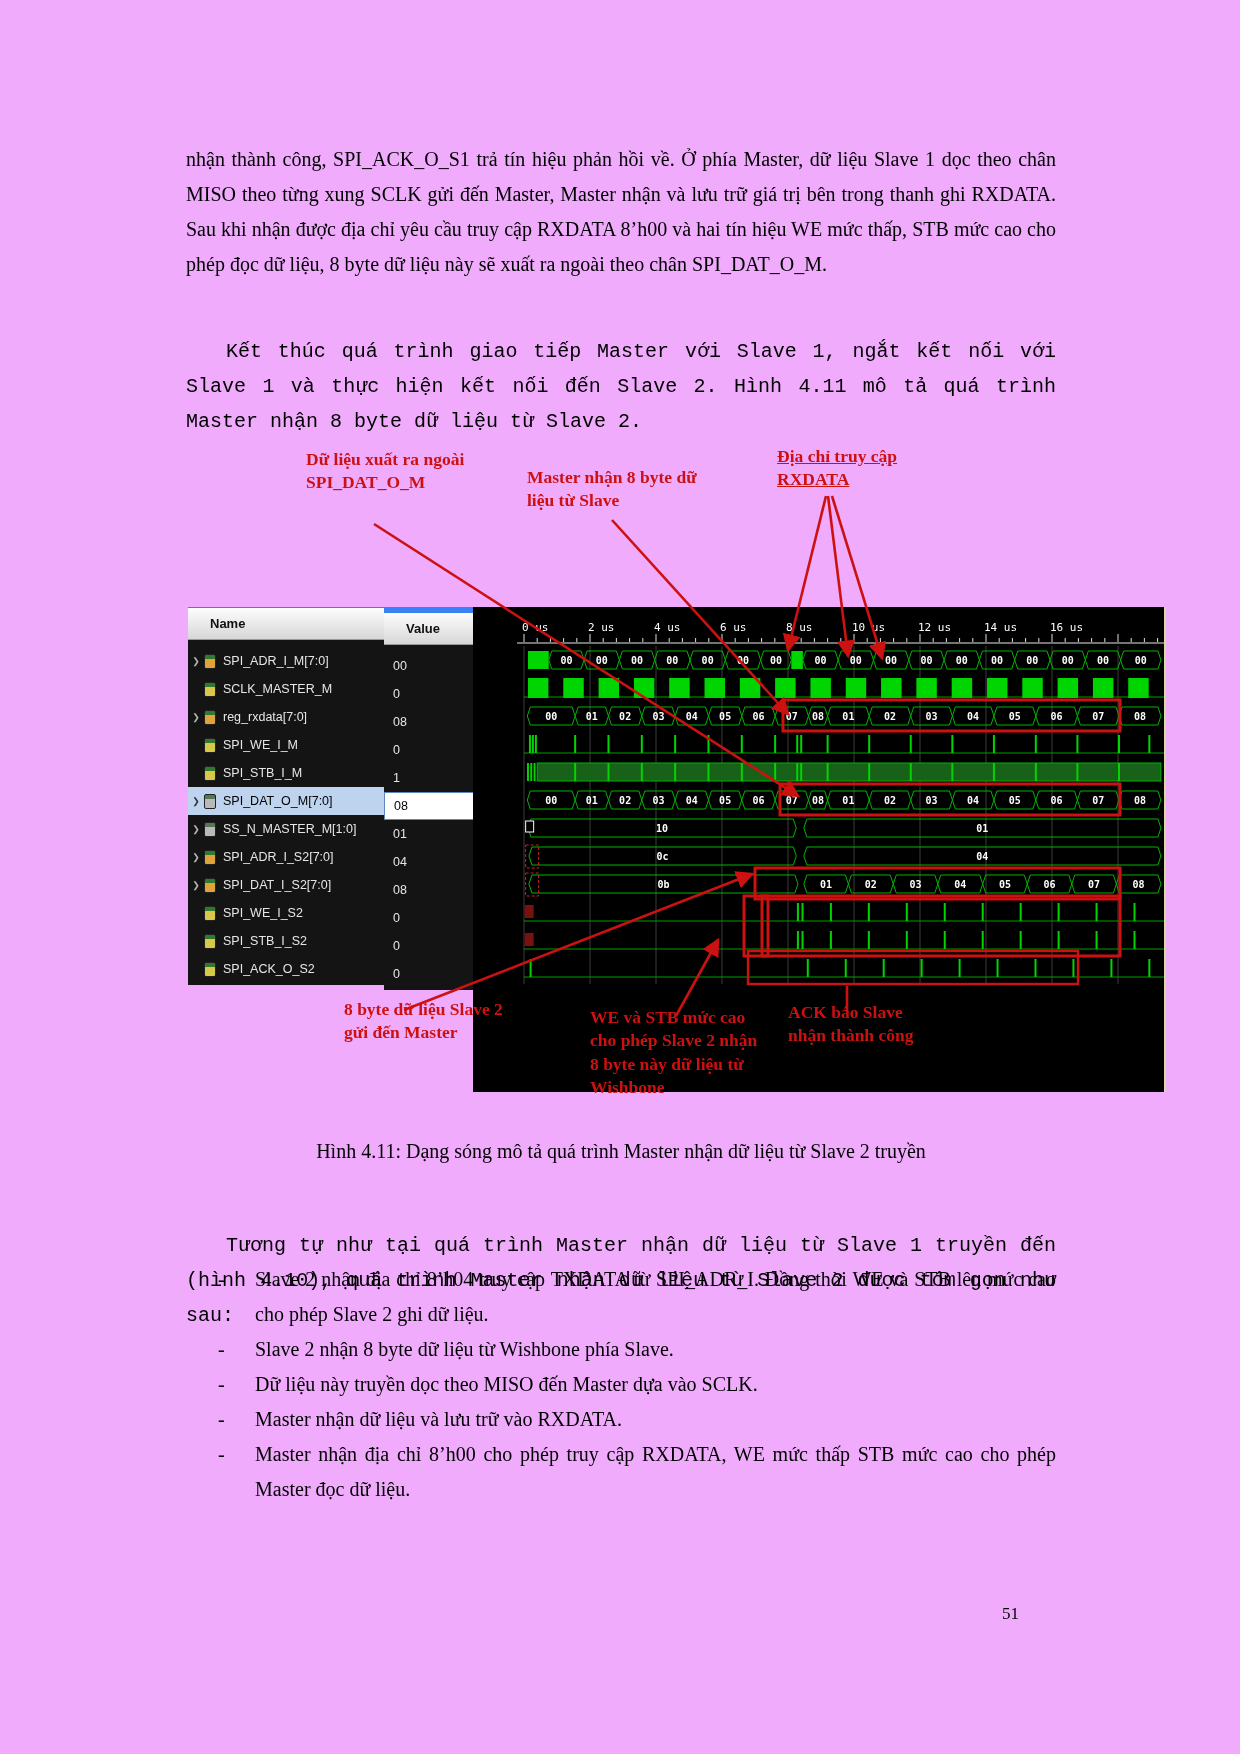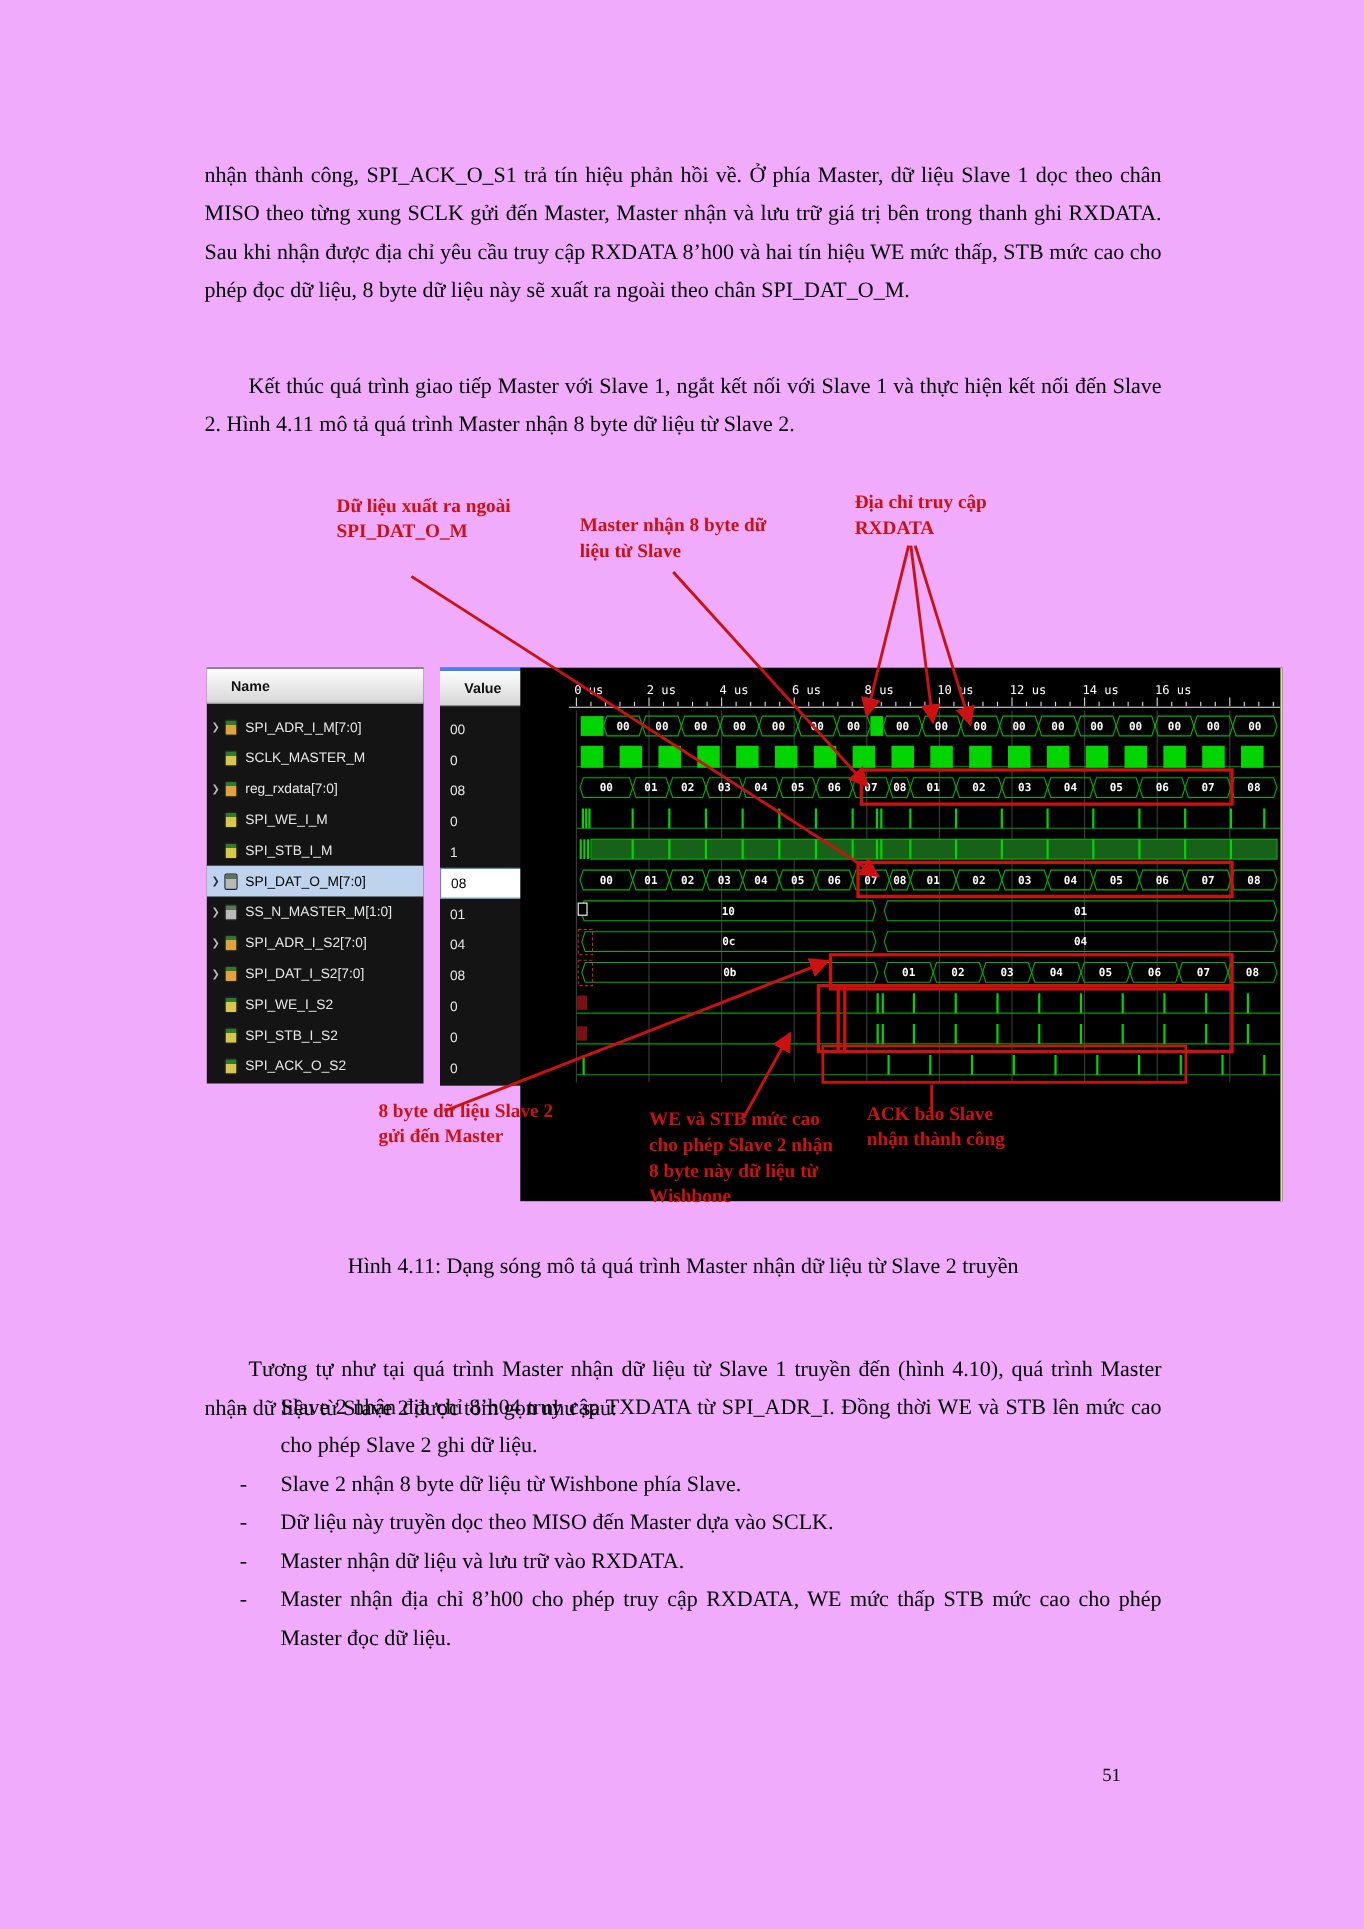--- a/index.html
+++ b/index.html
@@ -1,36 +1,36 @@
 <!DOCTYPE html>
 <html><head>
 <meta charset="utf-8">
 <style>
   html,body{margin:0;padding:0;background:#888;}
   .page{position:relative;width:1240px;height:1754px;background:#f0abfc;
         font-family:"Liberation Serif",serif;color:#000;overflow:hidden;}
   .para{position:absolute;left:186px;width:870px;font-size:20px;line-height:35px;
         text-align:justify;}
-  .indent{text-indent:40px;}
+  .indent{text-indent:40px;font-family:Liberation Mono, monospace;}
   .caption{position:absolute;left:186px;width:870px;font-size:20px;text-align:center;}
   .bullets{position:absolute;left:186px;width:870px;list-style:none;margin:0;padding:0;
            font-size:20px;line-height:35px;}
   .bullets li{position:relative;padding-left:69px;text-align:justify;}
   .bullets li .dash{position:absolute;left:32px;top:0;}
   .pageno{position:absolute;left:1002px;top:1604px;font-size:17px;}
 
   
   .anno{position:absolute;color:#cc1111;font-weight:bold;font-size:17.5px;line-height:1.33;
         font-family:"Liberation Serif",serif;white-space:nowrap;z-index:4;}
 
   
   .wavepanel{position:absolute;left:188px;top:607px;width:932px;height:377px;z-index:1;}
   .col{position:absolute;top:0;height:377px;background:#141414;}
   .names{left:0;width:197px;border-top:1px solid #777;}
-  .values{left:212px;width:96px;border-top:3px solid #3b82f6;}
+  .values{left:196px;width:96px;border-top:6px solid #3b82f6;}
   .colhead{height:32px;background:linear-gradient(#fdfdfd,#d7d7d7);border-bottom:1px solid #9a9a9a;
            color:#111;font-family:"Liberation Sans",sans-serif;font-size:13px;font-weight:bold;
            display:flex;align-items:center;padding-left:22px;box-sizing:border-box;}
   .rows{position:absolute;left:0;top:39px;right:0;}
   .sig-row{height:28px;display:flex;align-items:center;font-family:"Liberation Sans",sans-serif;
            font-size:12.5px;color:#e6e6e6;box-sizing:border-box;}
   .sig-row.sel{background:#bdd3ee;color:#000;}
   .chev{width:16px;text-align:center;color:#b5b5b5;font-size:9px;flex:0 0 16px;}
   .sig-row.sel .chev{color:#333;}
   .sicon{width:10px;height:13px;border-radius:2px;margin-right:7px;flex:0 0 10px;border:1px solid #222;}
@@ -53,21 +53,21 @@
   <div class="para indent" style="top:334px">Kết thúc quá trình giao tiếp Master với Slave 1, ngắt kết nối với Slave 1 và thực hiện kết nối đến Slave 2. Hình 4.11 mô tả quá trình Master nhận 8 byte dữ liệu từ Slave 2.</div>
 
   <div class="anno" id="anno-out-data" style="left:306px;top:448px;">
       <div>Dữ liệu xuất ra ngoài</div>
       <div>SPI_DAT_O_M</div>
     </div>
   <div class="anno" id="anno-master-recv" style="left:527px;top:466px;">
       <div>Master nhận 8 byte dữ</div>
       <div>liệu từ Slave</div>
     </div>
-  <div class="anno" id="anno-addr-access" style="left:777px;top:445px;">
+  <div class="anno" id="anno-addr-access" style="left:777px;top:445px;text-decoration:underline;">
       <div>Địa chỉ truy cập</div>
       <div>RXDATA</div>
     </div>
   <div class="anno" id="anno-slave2-send" style="left:344px;top:998px;">
       <div>8 byte dữ liệu Slave 2</div>
       <div>gửi đến Master</div>
     </div>
   <div class="anno" id="anno-we-stb" style="left:590px;top:1006px;">
       <div>WE và STB mức cao</div>
       <div>cho phép Slave 2 nhận</div>

